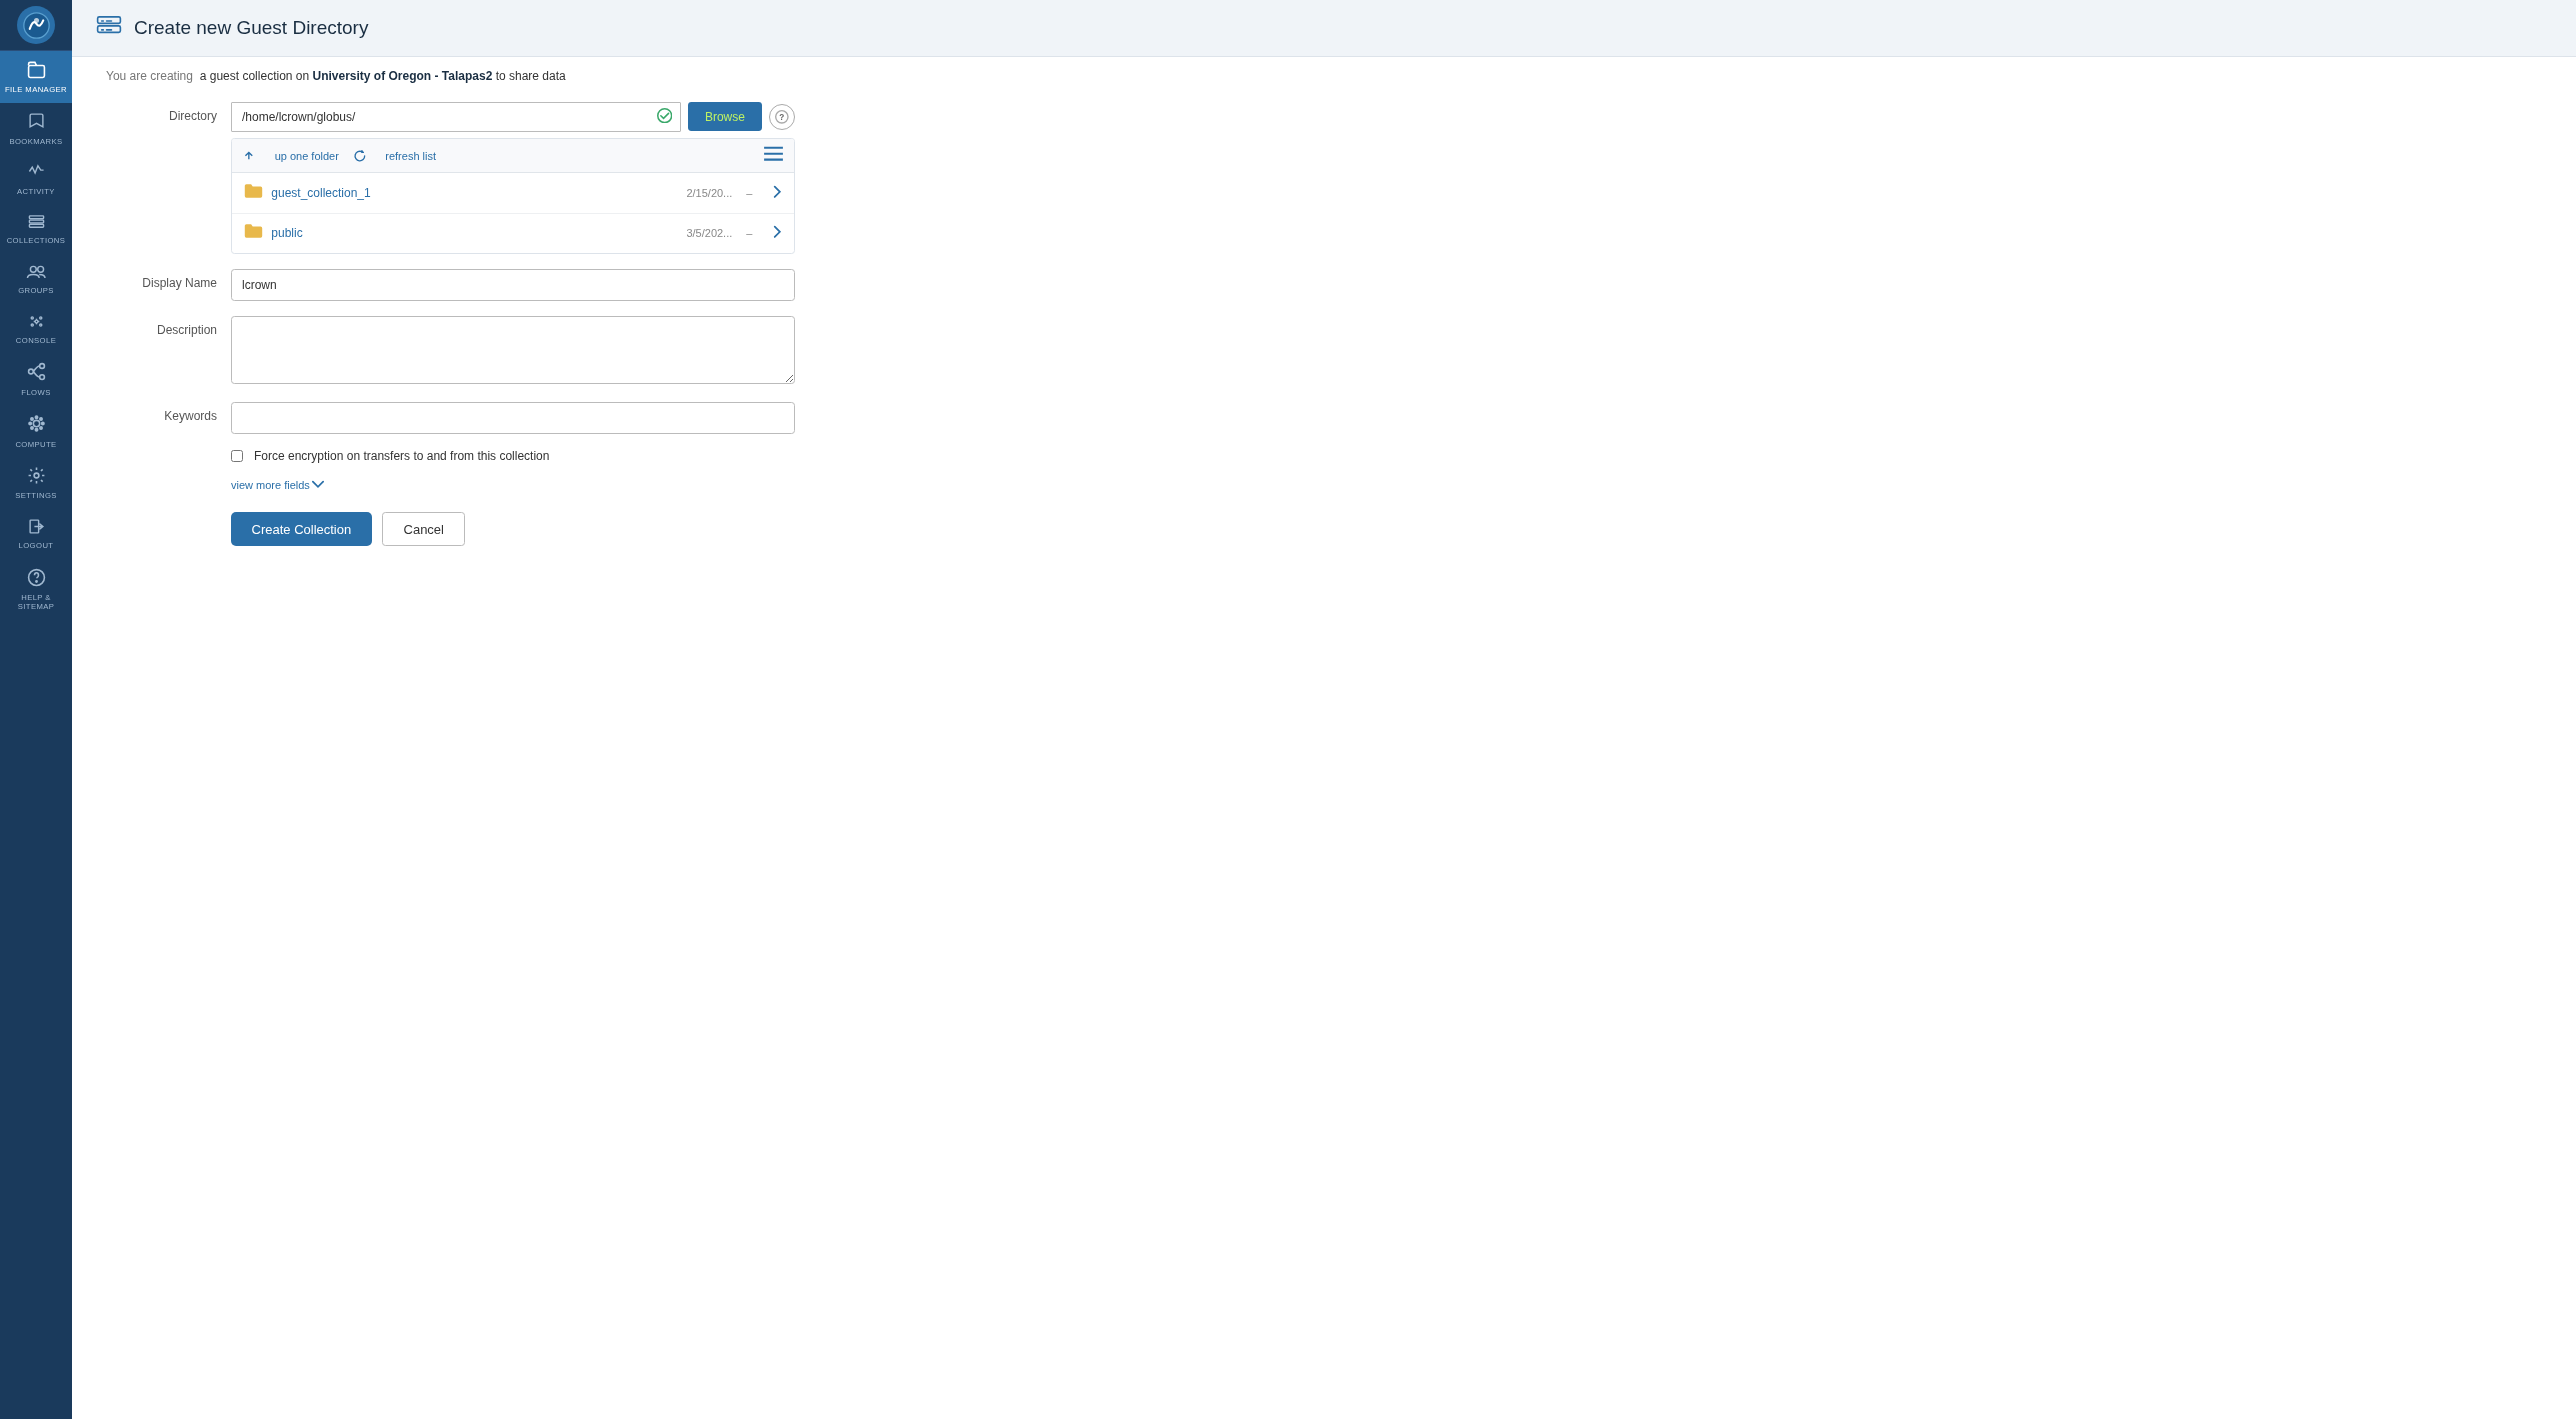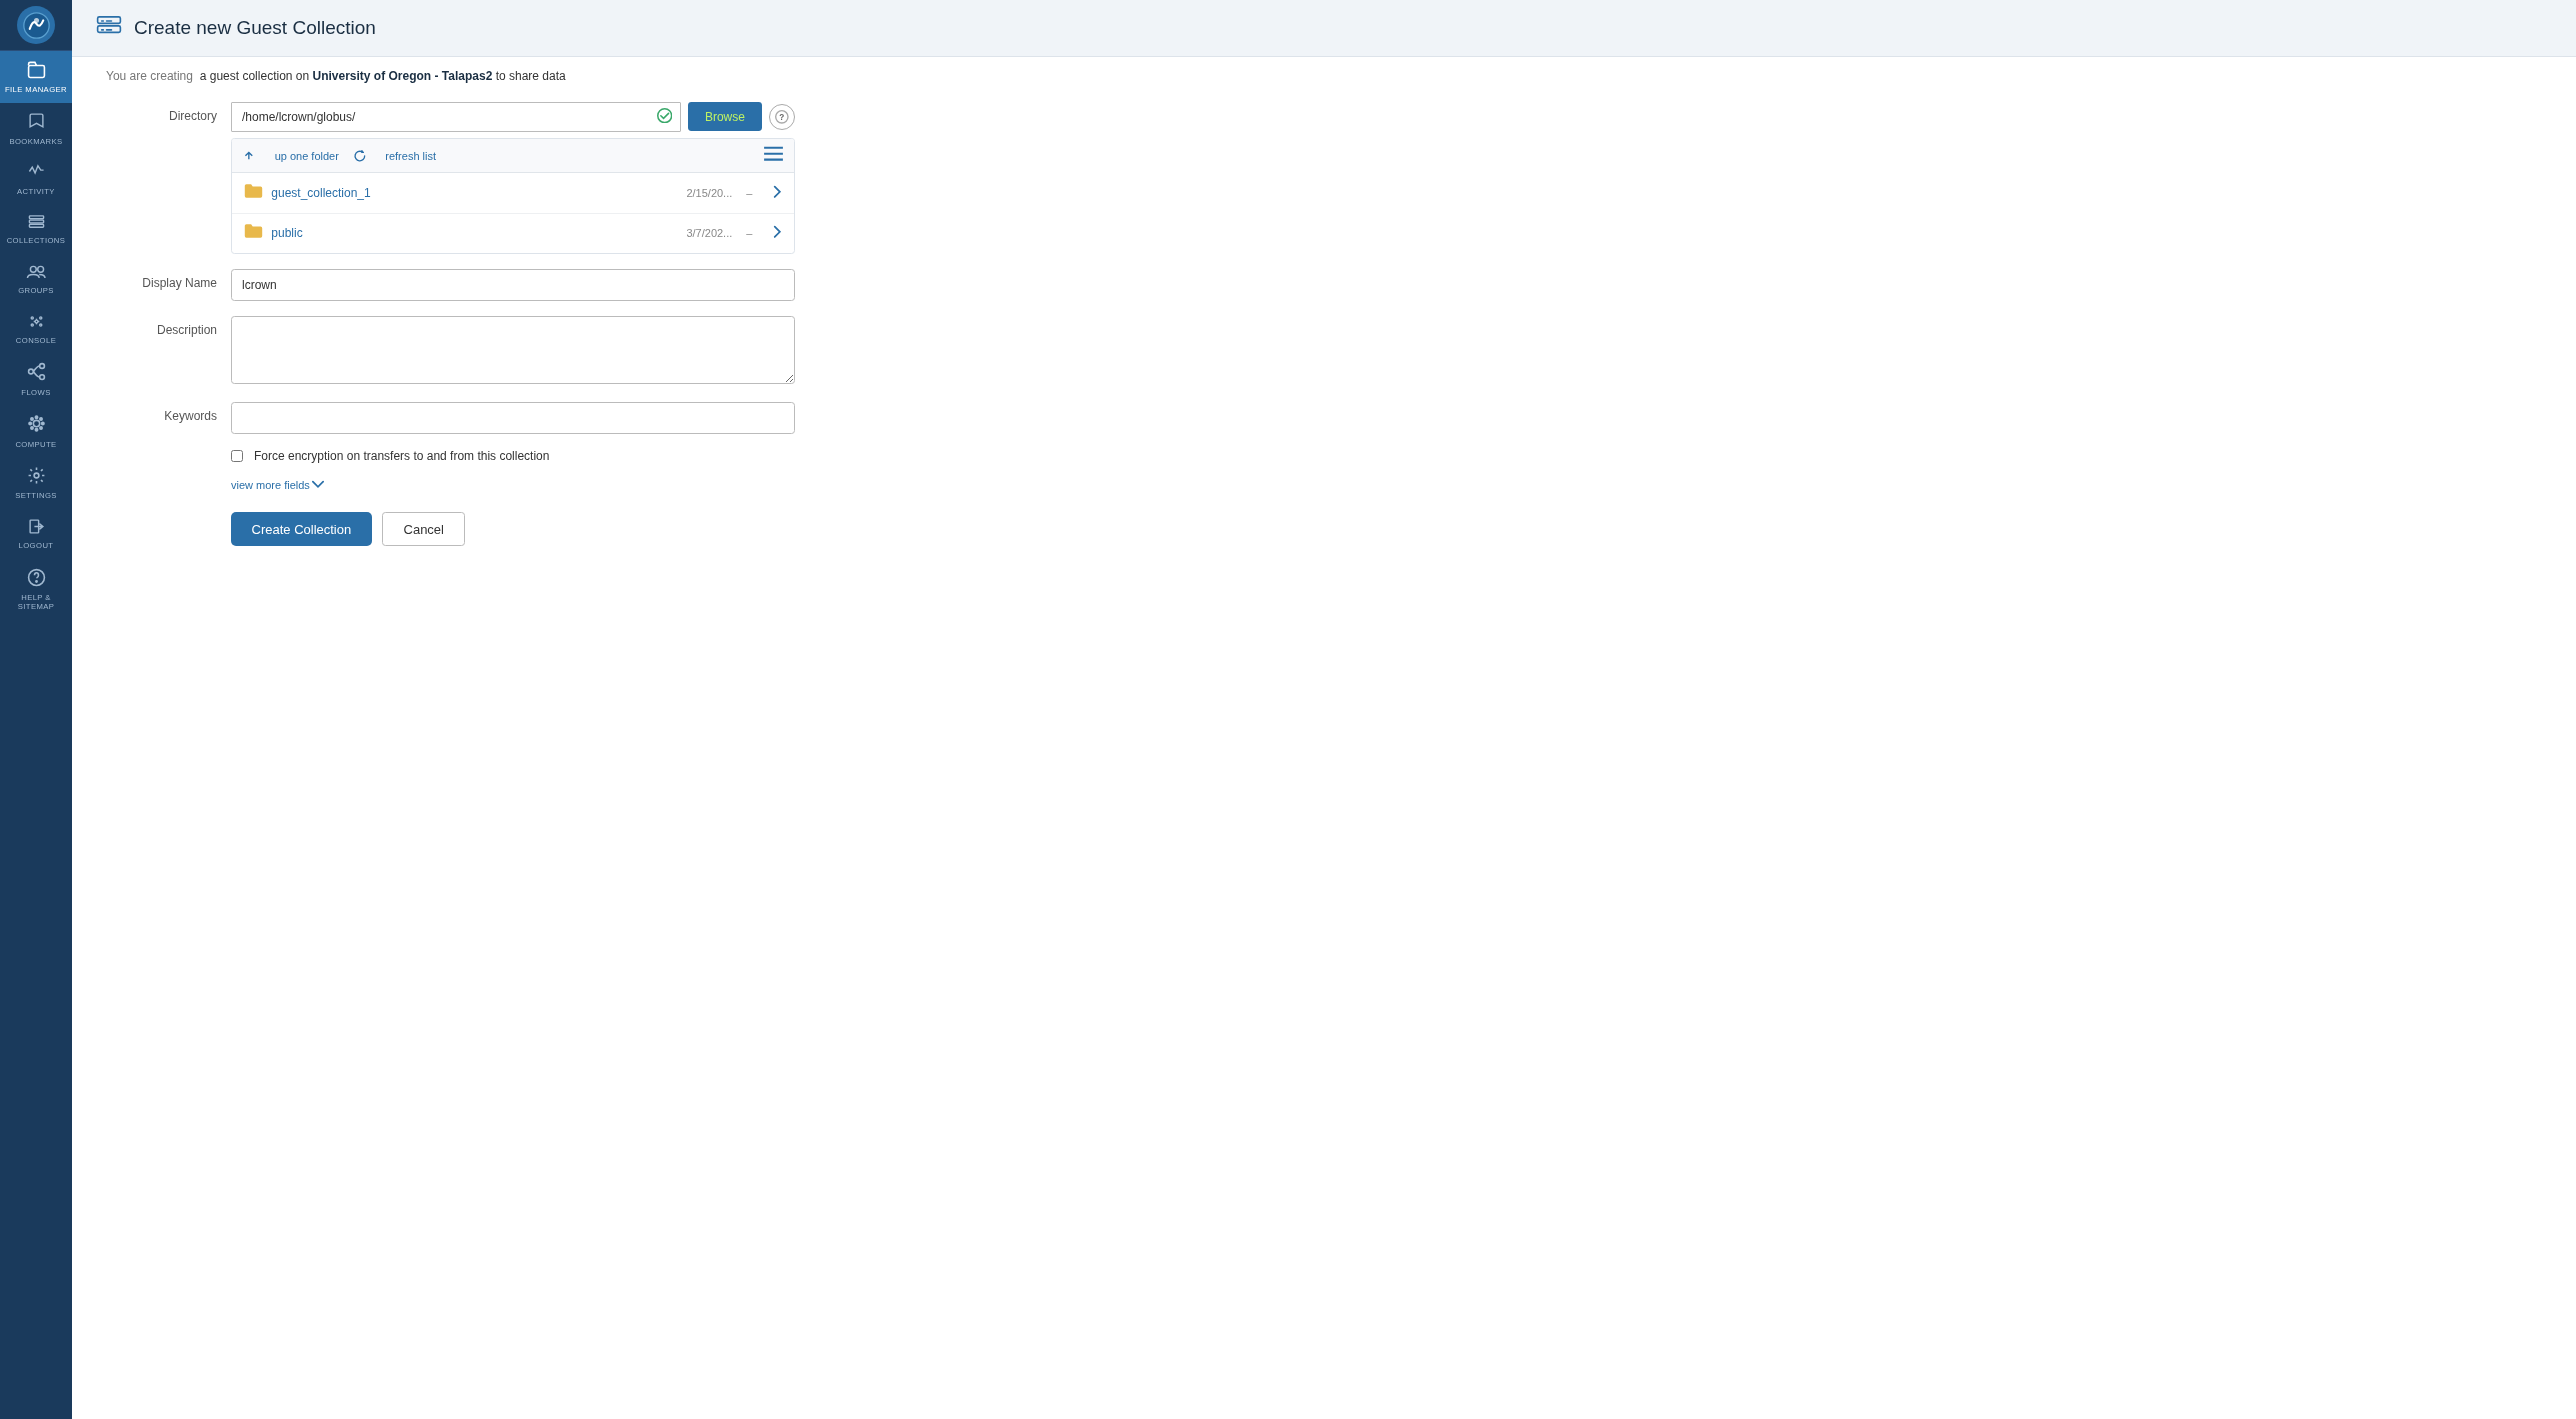--- a/index.html
+++ b/index.html
@@ -479,21 +479,21 @@
     <div class="header-icon">
       <svg width="26" height="26" viewBox="0 0 32 32" fill="none">
         <rect x="2" y="6" width="28" height="8" rx="2" fill="none" stroke="#2a6fa8" stroke-width="2"></rect>
         <rect x="2" y="17" width="28" height="8" rx="2" fill="none" stroke="#2a6fa8" stroke-width="2"></rect>
         <rect x="6" y="10" width="4" height="2" rx="1" fill="#2a6fa8"></rect>
         <rect x="6" y="21" width="4" height="2" rx="1" fill="#2a6fa8"></rect>
         <rect x="12" y="10" width="8" height="2" rx="1" fill="#2a6fa8"></rect>
         <rect x="12" y="21" width="8" height="2" rx="1" fill="#2a6fa8"></rect>
       </svg>
     </div>
-    <h1 class="header-title">Create new Guest Collection</h1>
+    <h1 class="header-title">Create new Guest Directory</h1>
   </div>
 
   <div class="content">
 
     <div class="info-row">
       <span class="you-creating">You are creating</span>
       <span class="info-text">
         <span>a guest collection on</span>
         <strong>University of Oregon - Talapas2</strong>
         <span>to share data</span>
@@ -565,21 +565,21 @@
               </span>
             </div>
 
             <div class="file-row">
               <span class="folder-icon">
                 <svg width="19" height="17" viewBox="0 0 24 20">
                   <path d="M1 4 Q1 2 3 2 L9 2 L11 5 L21 5 Q23 5 23 7 L23 17 Q23 19 21 19 L3 19 Q1 19 1 17 Z" fill="#e8b84b"></path>
                 </svg>
               </span>
               <span class="file-name">public</span>
-              <span class="file-date">3/7/202...</span>
+              <span class="file-date">3/5/202...</span>
               <span class="file-size">–</span>
               <span class="file-chevron">
                 <svg width="8.6" height="13.7" viewBox="0 0 10 16">
                   <path d="M2 2 L8 8 L2 14" stroke="#2a6fa8" stroke-width="2" fill="none" stroke-linecap="round"></path>
                 </svg>
               </span>
             </div>
           </div>
         </div>
       </div>

